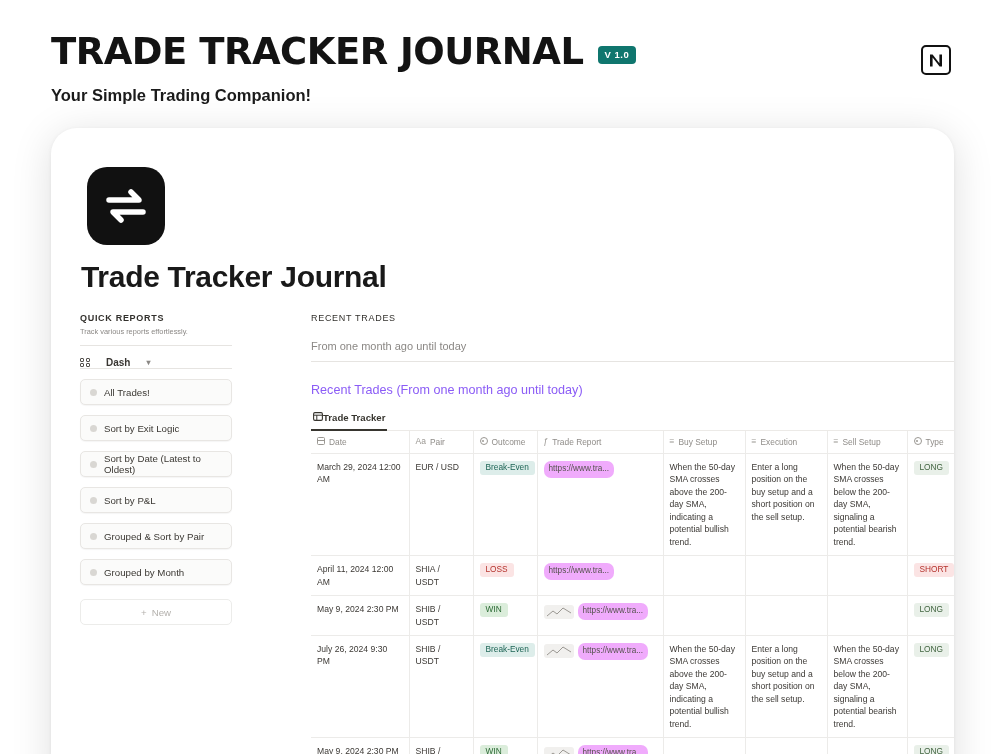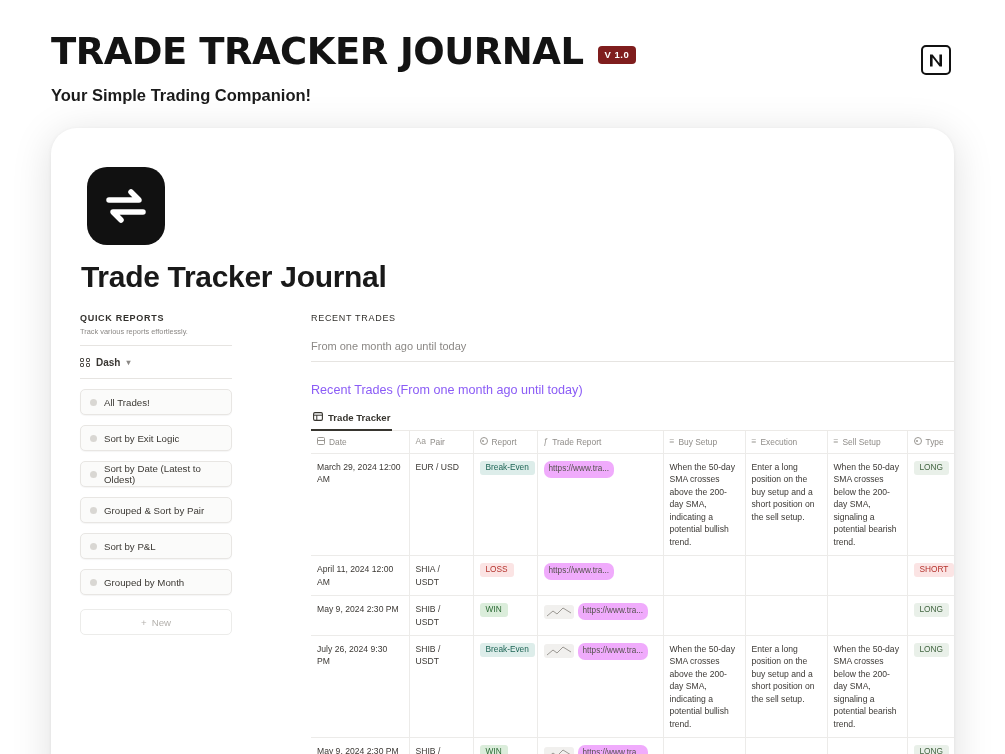--- a/index.html
+++ b/index.html
@@ -29,21 +29,21 @@
   }
   .main-title {
     font-size: 37px;
     font-weight: bold;
     letter-spacing: -0.5px;
     color: #131313;
     line-height: 1;
     font-family: "DejaVu Sans", sans-serif;
   }
   .version-badge {
-    background: #7f1d1d;
+    background: #0f766e;
     color: #ffffff;
     font-size: 9.5px;
     font-weight: bold;
     letter-spacing: 0.5px;
     padding: 3px 7px 4px;
     border-radius: 4px;
     position: relative;
     top: 3px;
   }
   .subtitle {
@@ -114,26 +114,26 @@
     color: #8b8885;
     margin-top: 4px;
   }
   .col-rule {
     margin-top: 9px;
     border-top: 1px solid #e6e4e1;
   }
   .dash-row {
     display: flex;
     align-items: center;
-    gap: 6px;
+    gap: 16px;
     margin-top: 11px;
     font-size: 10px;
     font-weight: bold;
     color: #3a3733;
-    padding-bottom: 10px;
+    padding-bottom: 0;
     border-bottom: 1px solid #e6e4e1;
   }
   .dash-caret { font-size: 8px; color: #8b8885; }
   .grid-icon {
     display: inline-block;
     width: 10px; height: 9px;
     position: relative;
   }
   .grid-icon i {
     position: absolute;
@@ -213,21 +213,20 @@
     margin-top: 15px;
     display: flex;
     align-items: flex-end;
     gap: 12px;
     border-bottom: 1px solid #eceae7;
     width: 672px;
   }
   .tab {
     display: flex;
     align-items: center;
-    gap: 5px;
     font-size: 9.6px;
     font-weight: bold;
     color: #37352f;
     padding: 0 2px 6px;
     border-bottom: 2px solid #37352f;
     margin-bottom: -1px;
   }
 
   
   table.grid {
@@ -390,25 +389,25 @@
     <div class="report-btn">
       <span class="report-dot"></span>
       <span>Sort by Exit Logic</span>
     </div>
     <div class="report-btn">
       <span class="report-dot"></span>
       <span>Sort by Date (Latest to Oldest)</span>
     </div>
     <div class="report-btn">
       <span class="report-dot"></span>
-      <span>Grouped &amp; Sort by Pair</span>
+      <span>Sort by P&amp;L</span>
     </div>
     <div class="report-btn">
       <span class="report-dot"></span>
-      <span>Sort by P&amp;L</span>
+      <span>Grouped &amp; Sort by Pair</span>
     </div>
     <div class="report-btn">
       <span class="report-dot"></span>
       <span>Grouped by Month</span>
     </div>
 
     <div class="new-btn">
       <span>+</span>
       <span>New</span>
     </div>
@@ -445,21 +444,21 @@
           </th>
           <th class="c-pair">
             <span class="th-in">
                 <span class="icon-s">Aa</span>
             <span>Pair</span>
               </span>
           </th>
           <th class="c-outcome">
             <span class="th-in">
                 <span class="circ dotc"></span>
-            <span>Report</span>
+            <span>Outcome</span>
               </span>
           </th>
           <th class="c-report">
             <span class="th-in">
                 <span class="icon-s">ƒ</span>
             <span>Trade Report</span>
               </span>
           </th>
           <th class="c-buy">
             <span class="th-in">

